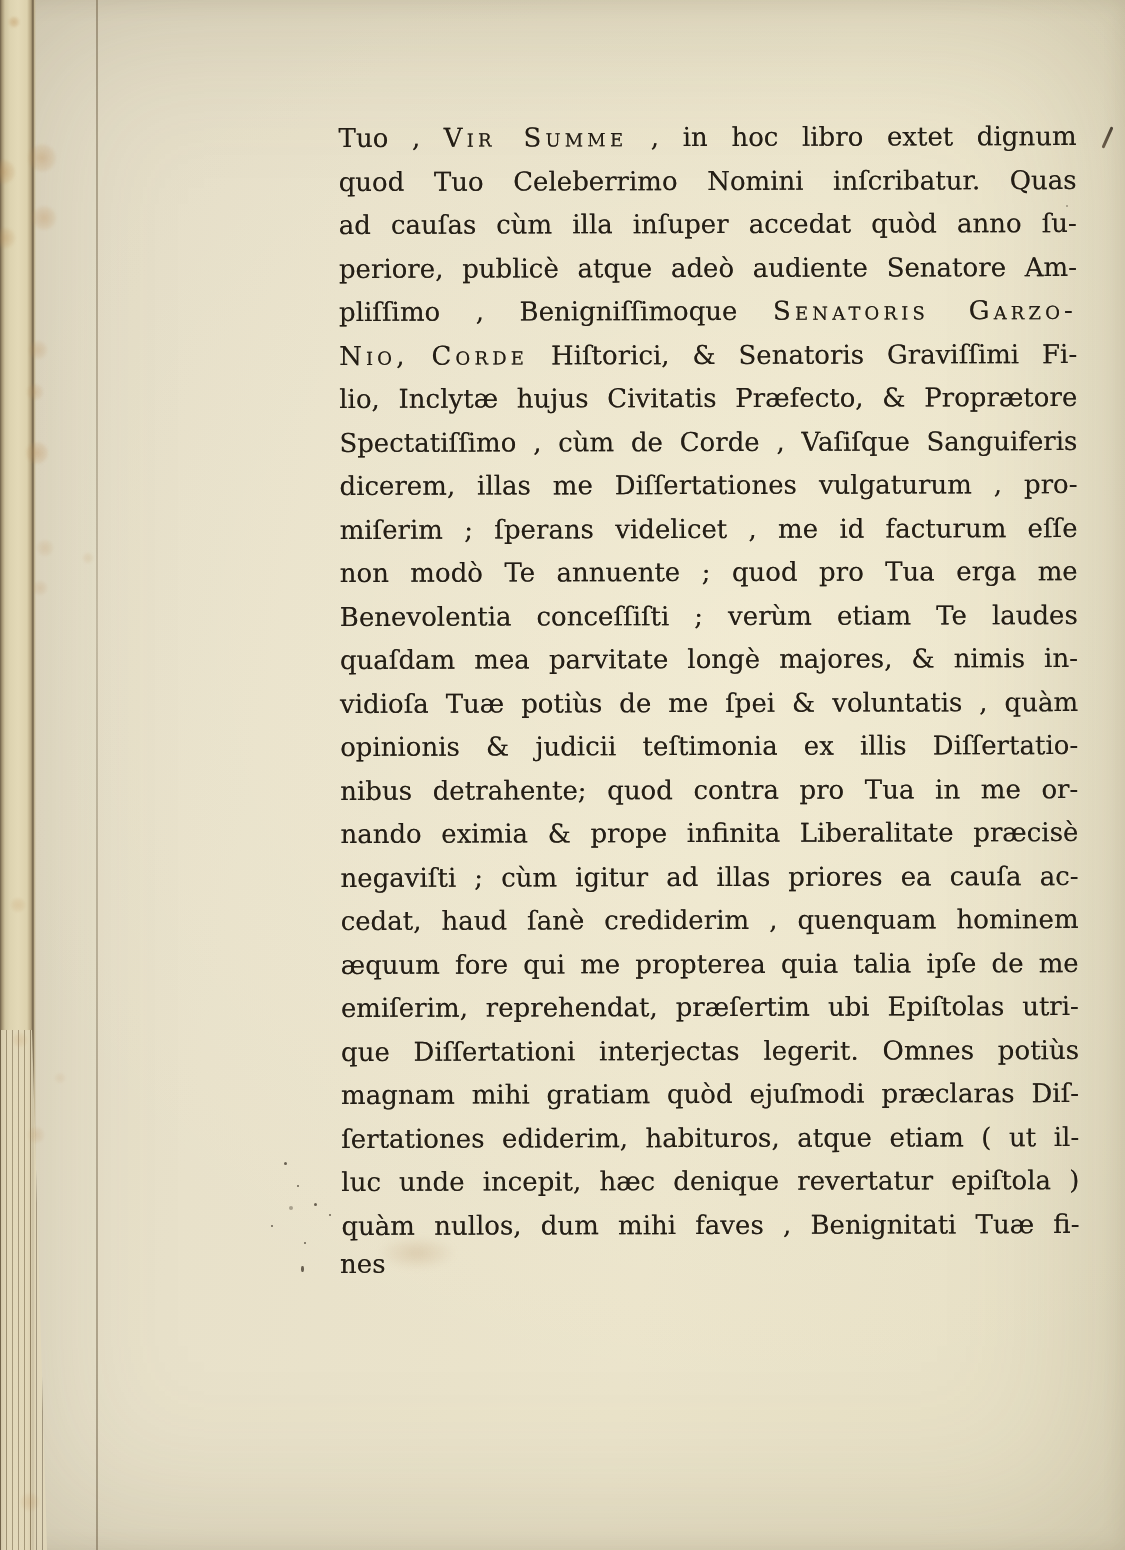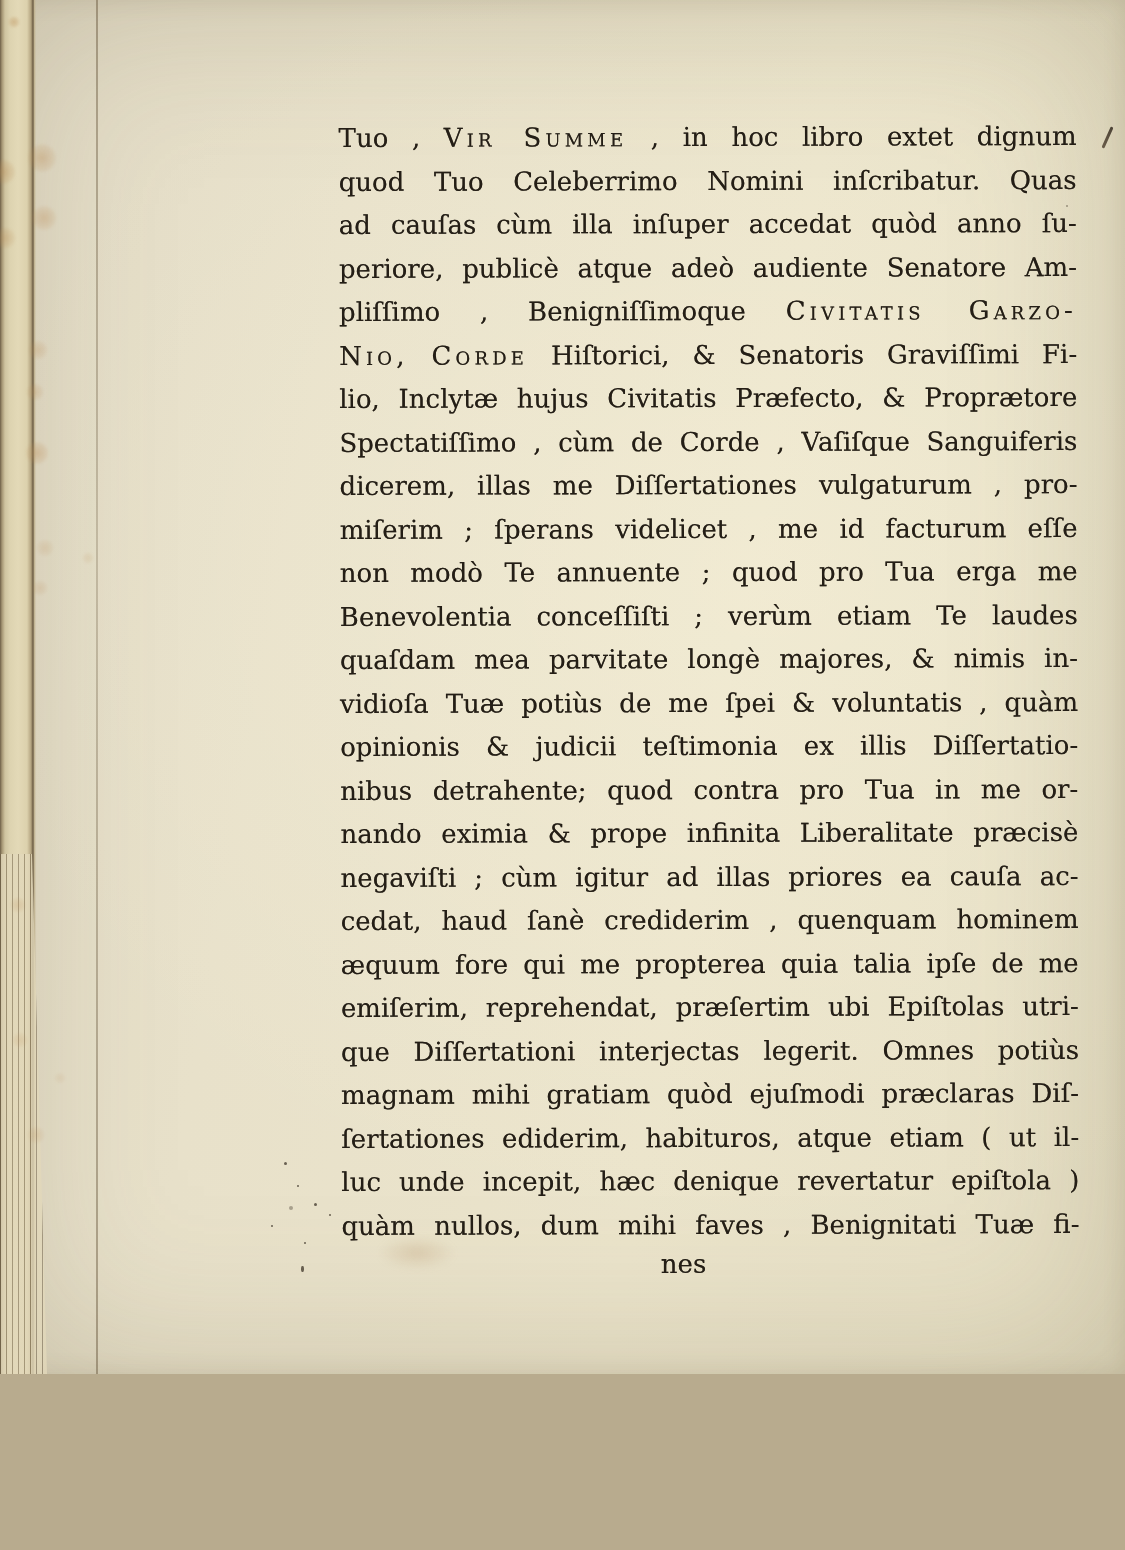--- a/index.html
+++ b/index.html
@@ -1,17 +1,17 @@
 <!DOCTYPE html>
 <html><head>
 <meta charset="utf-8">
 <style>
   html,body { margin:0; padding:0; background:#b8ab8e; }
   .scan {
-    position:relative; width:1125px; height:1374px; overflow:hidden;
+    position:relative; width:1125px; height:1550px; overflow:hidden;
     font-family:"DejaVu Serif","Liberation Serif",serif;
     background:
       radial-gradient(120% 80% at 68% 42%, rgba(255,250,228,0.30), rgba(255,250,228,0) 62%),
       linear-gradient(100deg, #e2dbc6 0%, #e8e1ca 28%, #ebe4cb 62%, #e6dfc4 100%);
     background-color:#e8e1c9;
     box-shadow: inset 0 0 170px rgba(110,95,65,0.26), inset 0 0 22px rgba(110,95,65,0.16);
     text-decoration: underline;
   }
   
   .gutter {
@@ -50,21 +50,21 @@
     position:absolute; left:340px; top:116px; width:738px;
     font-size:26px; line-height:43.5px; color:#241e16;
     transform: rotate(-0.15deg);
     text-shadow: 0 0 0.6px rgba(36,30,22,0.65);
   }
   .line { text-align:justify; height:43.5px; }
   .line::after { content:""; display:inline-block; width:100%; height:0; }
   .sc { font-variant: small-caps; letter-spacing:0.16em; }
   .catchword-row {
     position:absolute; left:340px; top:1243px; width:738px; box-sizing:border-box;
-    text-align:center; padding-right:51px; font-size:26px; line-height:43.5px;
+    text-align:left; padding-right:51px; font-size:26px; line-height:43.5px;
     color:#241e16; text-shadow: 0 0 0.6px rgba(36,30,22,0.65);
   }
 </style>
 </head>
 <body>
 
 <div class="scan">
 
   <div class="gutter"></div>
   <div class="gutter-fan"></div>
@@ -98,21 +98,21 @@
   <div class="speck" style="left:1066px;top:205px;width:2px;height:2px;opacity:.6"></div>
 
   <div class="ghost"></div>
   <div class="pen-mark"></div>
 
   <div class="text-block" id="textBlock">
       <div class="line"><span>Tuo , </span><span class="sc">Vir Summe</span><span> , in hoc libro extet dignum</span></div>
       <div class="line"><span>quod Tuo Celeberrimo Nomini inſcribatur. Quas</span></div>
       <div class="line"><span>ad cauſas cùm illa inſuper accedat quòd anno ſu-</span></div>
       <div class="line"><span>periore, publicè atque adeò audiente Senatore Am-</span></div>
-      <div class="line"><span>pliſſimo , Benigniſſimoque </span><span class="sc">Civitatis Garzo-</span></div>
+      <div class="line"><span>pliſſimo , Benigniſſimoque </span><span class="sc">Senatoris Garzo-</span></div>
       <div class="line"><span class="sc">Nio,</span><span> </span><span class="sc">Corde</span><span> Hiſtorici, &amp; Senatoris Graviſſimi Fi-</span></div>
       <div class="line"><span>lio, Inclytæ hujus Civitatis Præfecto, &amp; Proprætore</span></div>
       <div class="line"><span>Spectatiſſimo , cùm de Corde , Vaſiſque Sanguiferis</span></div>
       <div class="line"><span>dicerem, illas me Diſſertationes vulgaturum , pro-</span></div>
       <div class="line"><span>miſerim ; ſperans videlicet , me id facturum eſſe</span></div>
       <div class="line"><span>non modò Te annuente ; quod pro Tua erga me</span></div>
       <div class="line"><span>Benevolentia conceſſiſti ; verùm etiam Te laudes</span></div>
       <div class="line"><span>quaſdam mea parvitate longè majores, &amp; nimis in-</span></div>
       <div class="line"><span>vidioſa Tuæ potiùs de me ſpei &amp; voluntatis , quàm</span></div>
       <div class="line"><span>opinionis &amp; judicii teſtimonia ex illis Diſſertatio-</span></div>

